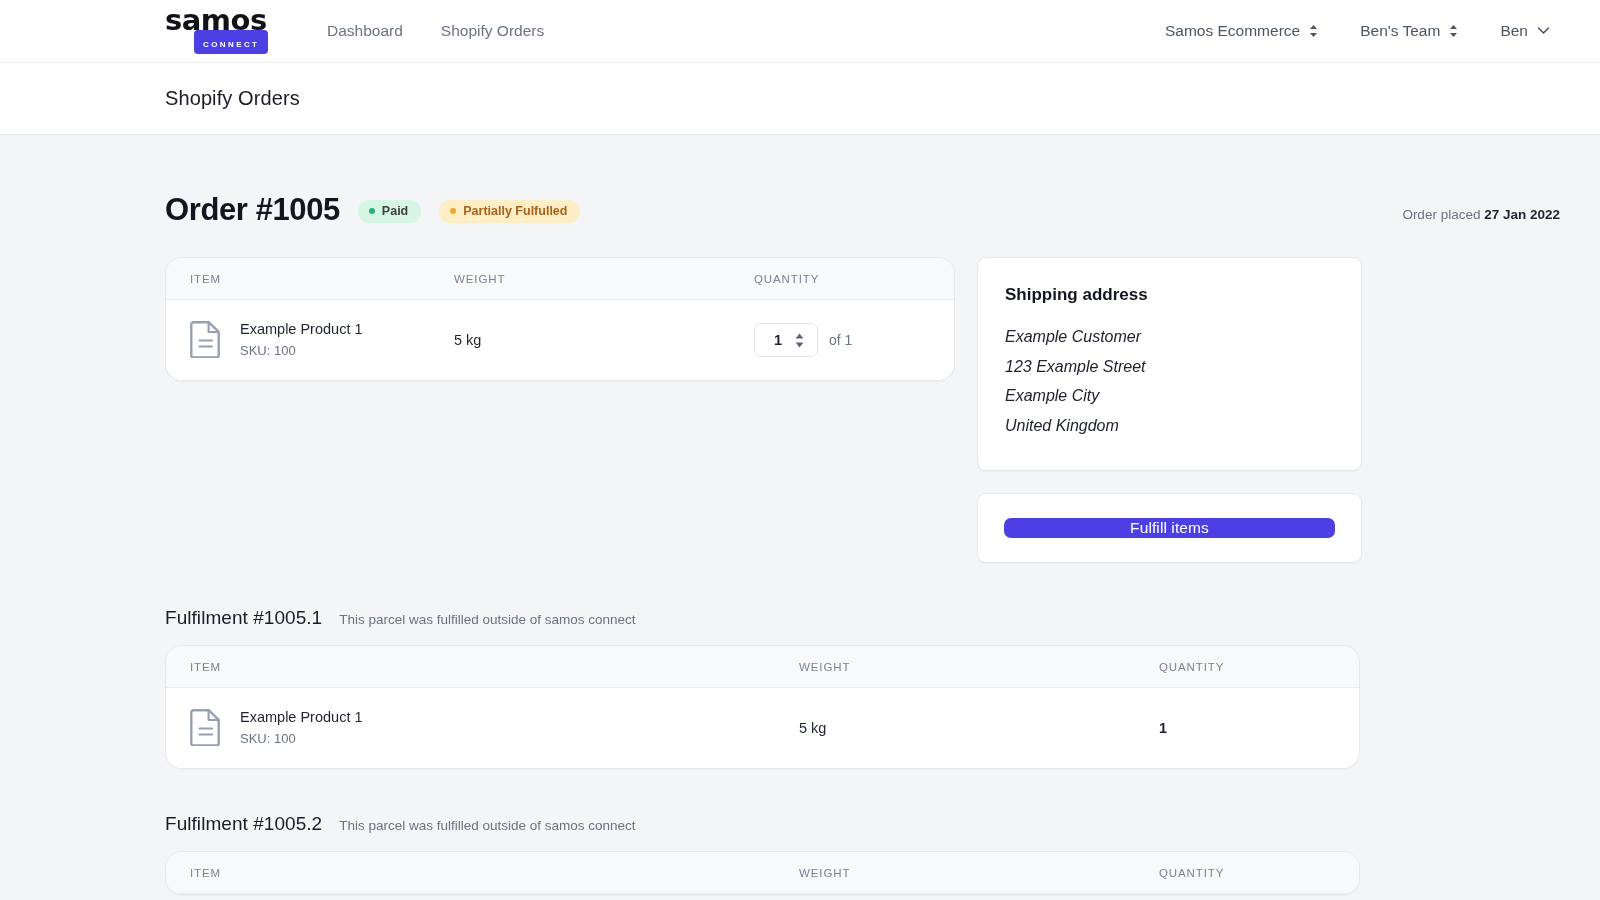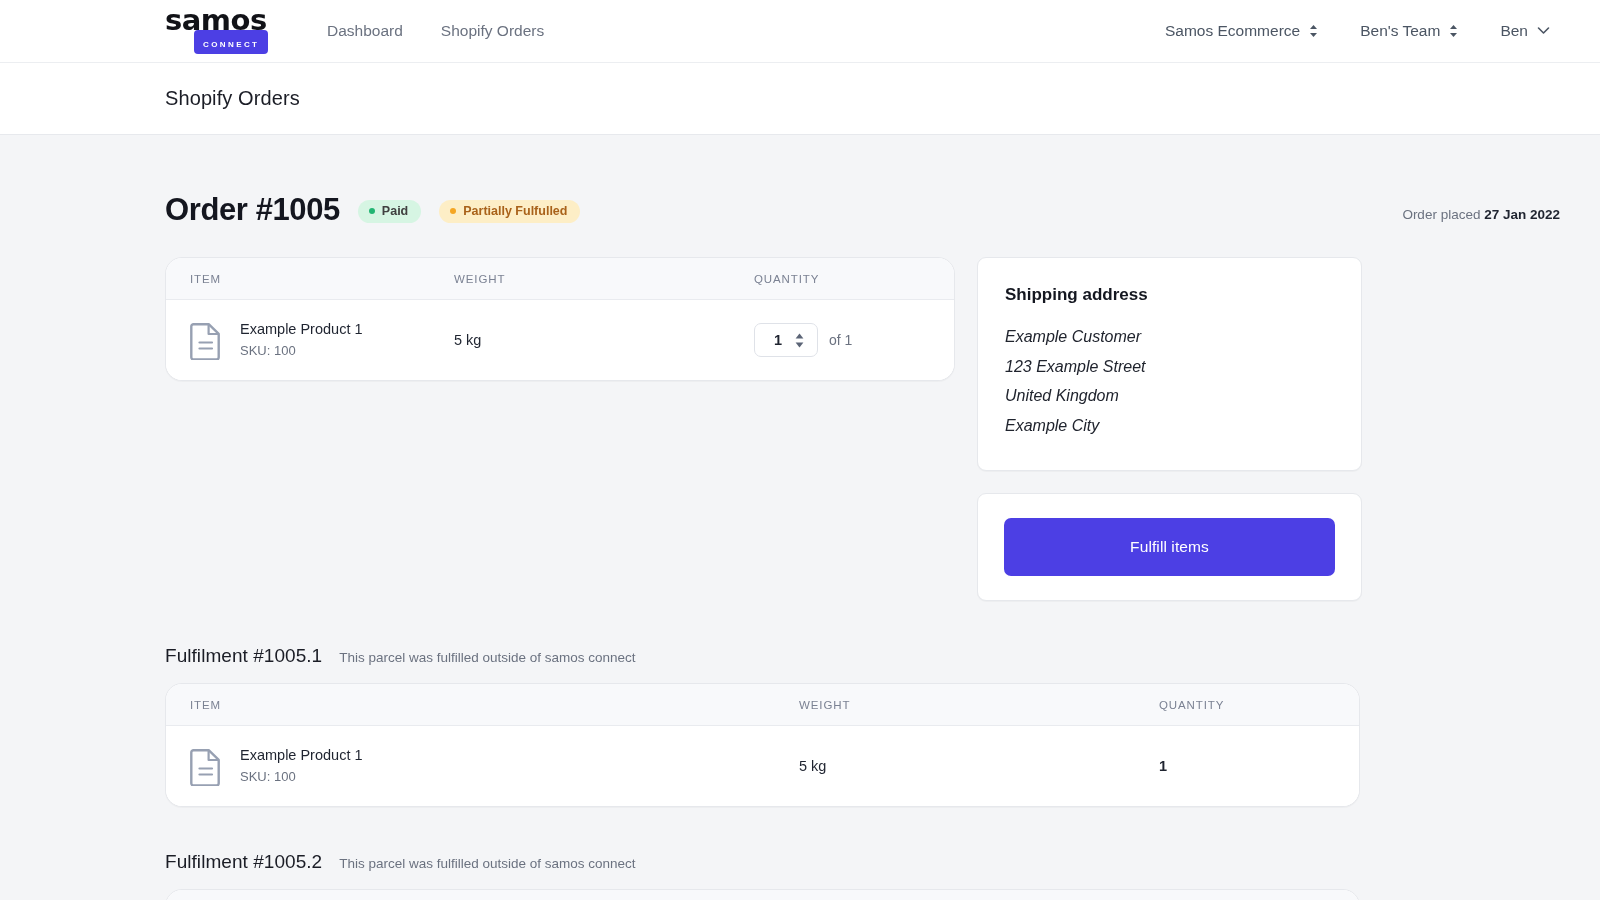--- a/index.html
+++ b/index.html
@@ -95,21 +95,21 @@
   table { width: 100%; border-collapse: collapse; }
   thead th {
     background: #f8f9fb; border-bottom: 1px solid #e9ebef;
     font-size: 11.5px; letter-spacing: .9px; color: #7b8293;
     font-weight: 400; text-align: left; padding: 15px 0 14px 0;
     text-transform: uppercase;
   }
   thead th.c-item { padding-left: 24px; }
   tbody td { padding: 20px 0; vertical-align: middle; background: #fff; }
   td.c-item { padding-left: 24px; }
-  .item-cell { display: flex; align-items: flex-end; gap: 18px; }
+  .item-cell { display: flex; align-items: flex-start; gap: 18px; }
   .doc-icon { flex: 0 0 auto; }
   .item-name { font-size: 14.5px; color: #1f2430; line-height: 19px; }
   .item-sku { font-size: 13px; color: #6b7280; line-height: 19px; margin-top: 2px; }
   .weight-val { font-size: 14.5px; color: #1f2430; }
   .qty-val { font-size: 14.5px; color: #1f2430; font-weight: 600; }
 
   .qty-wrap { display: flex; align-items: center; }
   .stepper {
     display: flex; align-items: center; gap: 9px;
     border: 1px solid #dfe2e8; border-radius: 7px;
@@ -129,21 +129,21 @@
   .ship-title { font-size: 17px; font-weight: 700; color: #141720; margin-bottom: 17px; }
   .ship-line {
     font-size: 16px; font-style: italic; color: #20242e;
     line-height: 29.5px; white-space: nowrap;
   }
   .action-card { padding: 24px 26px; }
   .btn-fulfill {
     display: block; width: 100%; border: none; cursor: pointer;
     background: #4c3fe4; color: #ffffff; border-radius: 7px;
     font-family: "Liberation Sans", sans-serif;
-    font-size: 15.5px; padding: 20px 0; letter-spacing: .1px;
+    font-size: 15.5px; padding: 1px 0; letter-spacing: .1px;
   }
 
   
   .fulfil-section { margin-top: 44px; }
   .fulfil-head { display: flex; align-items: baseline; gap: 17px; }
   .fulfil-title { font-size: 19px; font-weight: 500; color: #1b1d26; letter-spacing: .05px; }
   .fulfil-note { font-size: 13.5px; color: #6b7280; }
   .fulfil-card { margin-top: 16px; width: 1195px; }
   .w-col { width: 300px; }
   .q-col { width: 200px; }
@@ -265,22 +265,22 @@
           </tbody>
         </table>
       </div>
     </div>
 
     <div class="col-right">
       <div class="card ship-card">
         <div class="ship-title">Shipping address</div>
         <div class="ship-line">Example Customer</div>
         <div class="ship-line">123 Example Street</div>
+        <div class="ship-line">Example City</div>
         <div class="ship-line">United Kingdom</div>
-        <div class="ship-line">Example City</div>
       </div>
       <div class="card action-card">
         <button class="btn-fulfill">Fulfill items</button>
       </div>
     </div>
 
   </div>
 
   <div class="fulfil-section">
     <div class="fulfil-head">

